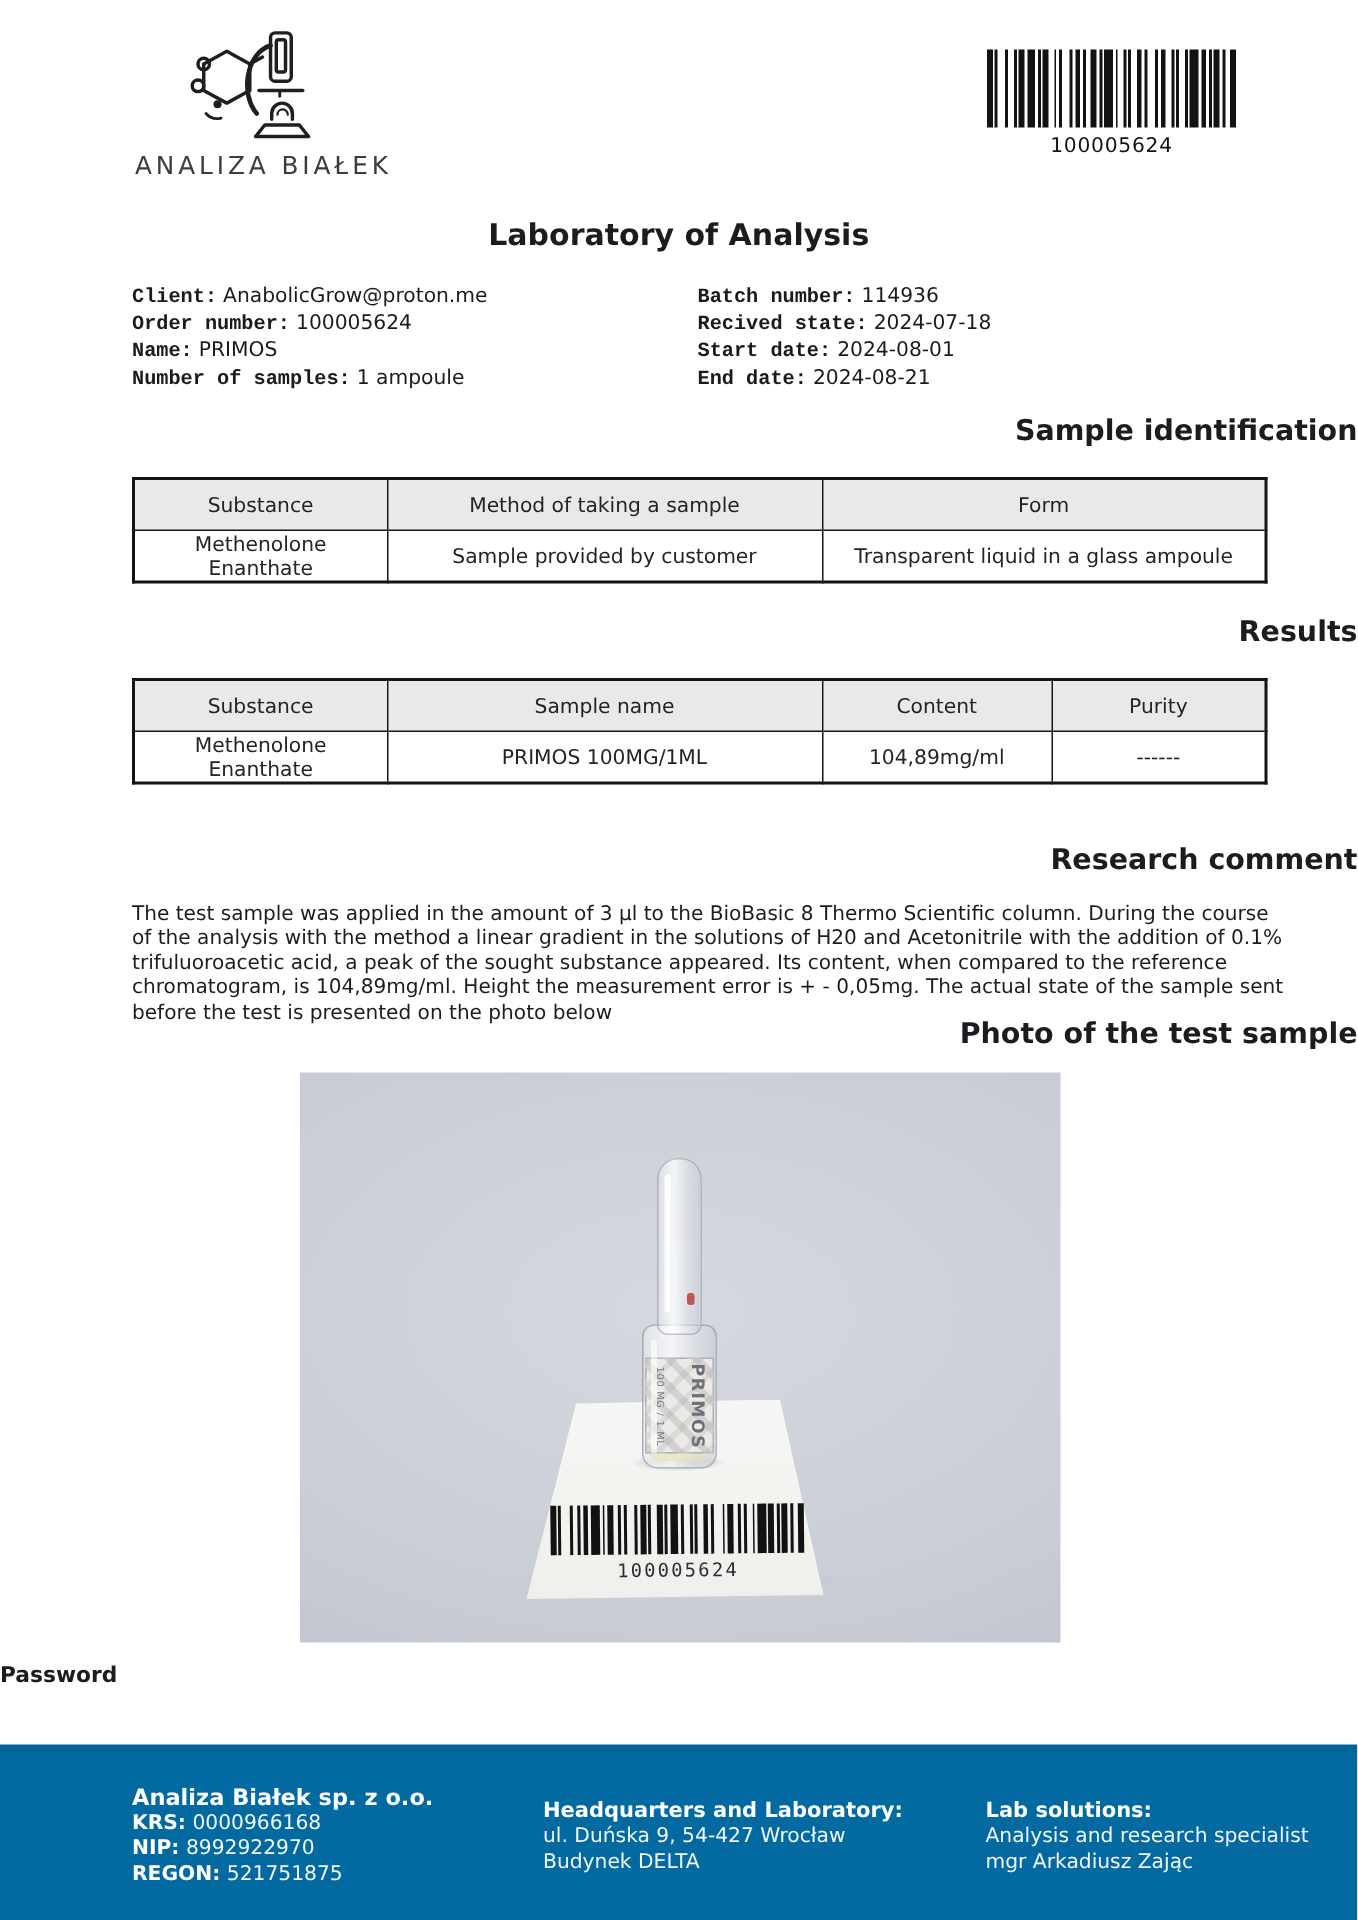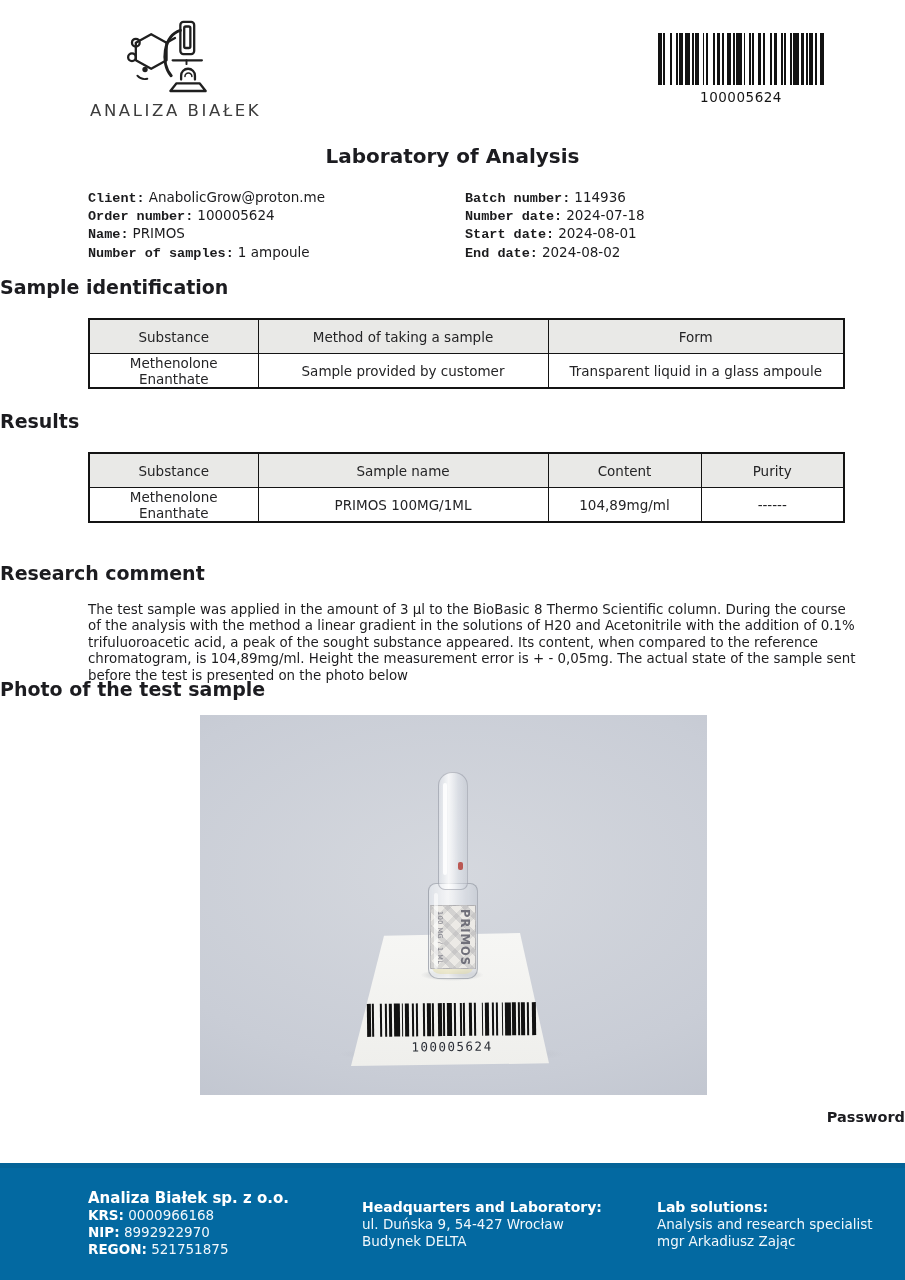--- a/index.html
+++ b/index.html
@@ -22,21 +22,21 @@
 
   
   .info-grid{position:absolute;left:88px;top:189px;width:770px;}
   .info-col{position:absolute;top:0;}
   .info-col.left{left:0;width:360px;}
   .info-col.right{left:377px;width:390px;}
   .info-line{font-size:13.5px;line-height:16.2px;color:#1b1b1d;white-space:nowrap;}
   .info-line b{margin-right:4px;font-family:Liberation Mono, monospace;}
 
   
-  .sec-heading{position:absolute;left:0;right:0;text-align:left;
+  .sec-heading{position:absolute;left:0;right:0;text-align:right;
                font-size:19px;font-weight:bold;color:#1c1c20;}
 
   
   table.doc-table{position:absolute;left:88px;border-collapse:collapse;
                   border:2px solid #141414;table-layout:fixed;width:755px;}
   table.doc-table td,table.doc-table th{border:1.5px solid #141414;text-align:center;
                   font-size:13.5px;font-weight:normal;color:#242426;height:33px;padding:0 4px;
                   overflow:hidden;}
   table.doc-table th{background:#e9e9e7;}
 
@@ -74,21 +74,21 @@
          font-size:11.5px;font-weight:bold;color:#70707a;letter-spacing:1px;}
   .amp-label .t2{position:absolute;left:5px;top:5px;writing-mode:vertical-rl;
          font-size:6.5px;color:#7c7c86;letter-spacing:.5px;}
   .amp-mark{position:absolute;left:258px;top:147px;width:5px;height:8px;background:#b5413a;
          border-radius:2px;opacity:.85;}
   .amp-shine{position:absolute;background:rgba(255,255,255,.85);border-radius:3px;}
   .shine-neck{left:243px;top:68px;width:4px;height:92px;}
   .shine-body{left:234px;top:178px;width:4px;height:76px;opacity:.7;}
 
   
-  .pw-heading{position:absolute;left:0;right:0;top:1109px;text-align:right;
+  .pw-heading{position:absolute;left:0;right:0;top:1109px;text-align:left;
               font-size:14.5px;font-weight:bold;color:#1c1c20;}
   .pw-value{position:absolute;left:0;right:0;top:1133px;text-align:center;
             font-size:13.5px;color:#1d1d1f;}
 
   
   .footer{position:absolute;left:0;top:1163px;width:905px;height:117px;background:#0369a1;
           box-shadow:inset 0 5px 0 rgba(18,60,92,.12);color:#fff;}
   .f-col{position:absolute;font-size:13.5px;line-height:17px;color:#f2f8fc;white-space:nowrap;}
   .f-col .f-title{font-size:15px;font-weight:bold;color:#fff;}
   .f-col .f-sub{font-size:14px;font-weight:bold;color:#fff;}
@@ -197,23 +197,23 @@
 
   <div class="info-grid">
     <div class="info-col left">
       <div class="info-line"><b>Client:</b><span>AnabolicGrow@proton.me</span></div>
       <div class="info-line"><b>Order number:</b><span>100005624</span></div>
       <div class="info-line"><b>Name:</b><span>PRIMOS</span></div>
       <div class="info-line"><b>Number of samples:</b><span>1 ampoule</span></div>
     </div>
     <div class="info-col right">
       <div class="info-line"><b>Batch number:</b><span>114936</span></div>
-      <div class="info-line"><b>Number date:</b><span>2024-07-18</span></div>
+      <div class="info-line"><b>Recived state:</b><span>2024-07-18</span></div>
       <div class="info-line"><b>Start date:</b><span>2024-08-01</span></div>
-      <div class="info-line"><b>End date:</b><span>2024-08-02</span></div>
+      <div class="info-line"><b>End date:</b><span>2024-08-21</span></div>
     </div>
   </div>
 
   <div class="sec-heading" style="top:276px">Sample identification</div>
   <table class="doc-table" style="top:318px">
     <colgroup>
         <col style="width:169px">
         <col style="width:290px">
         <col style="width:296px">
       </colgroup>

